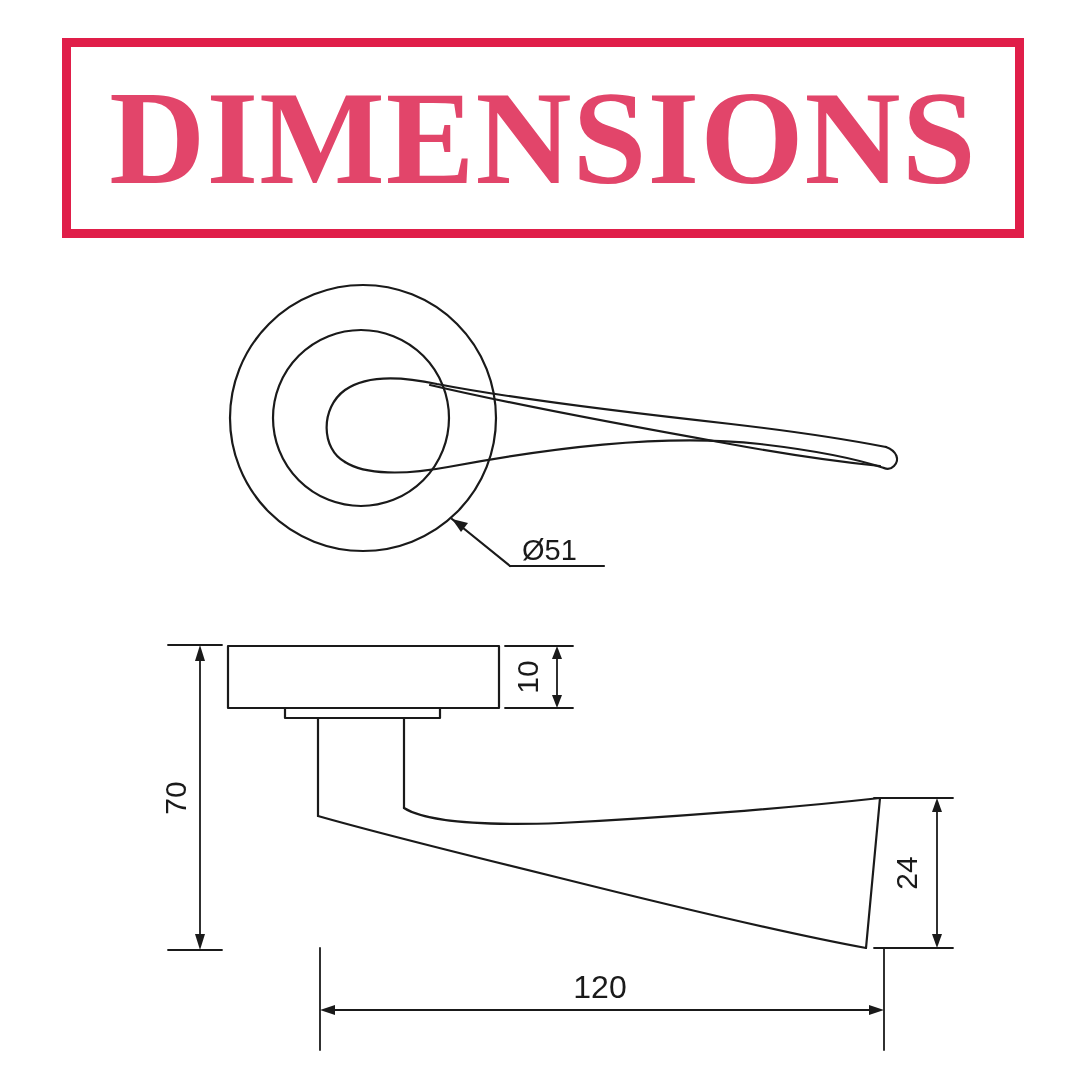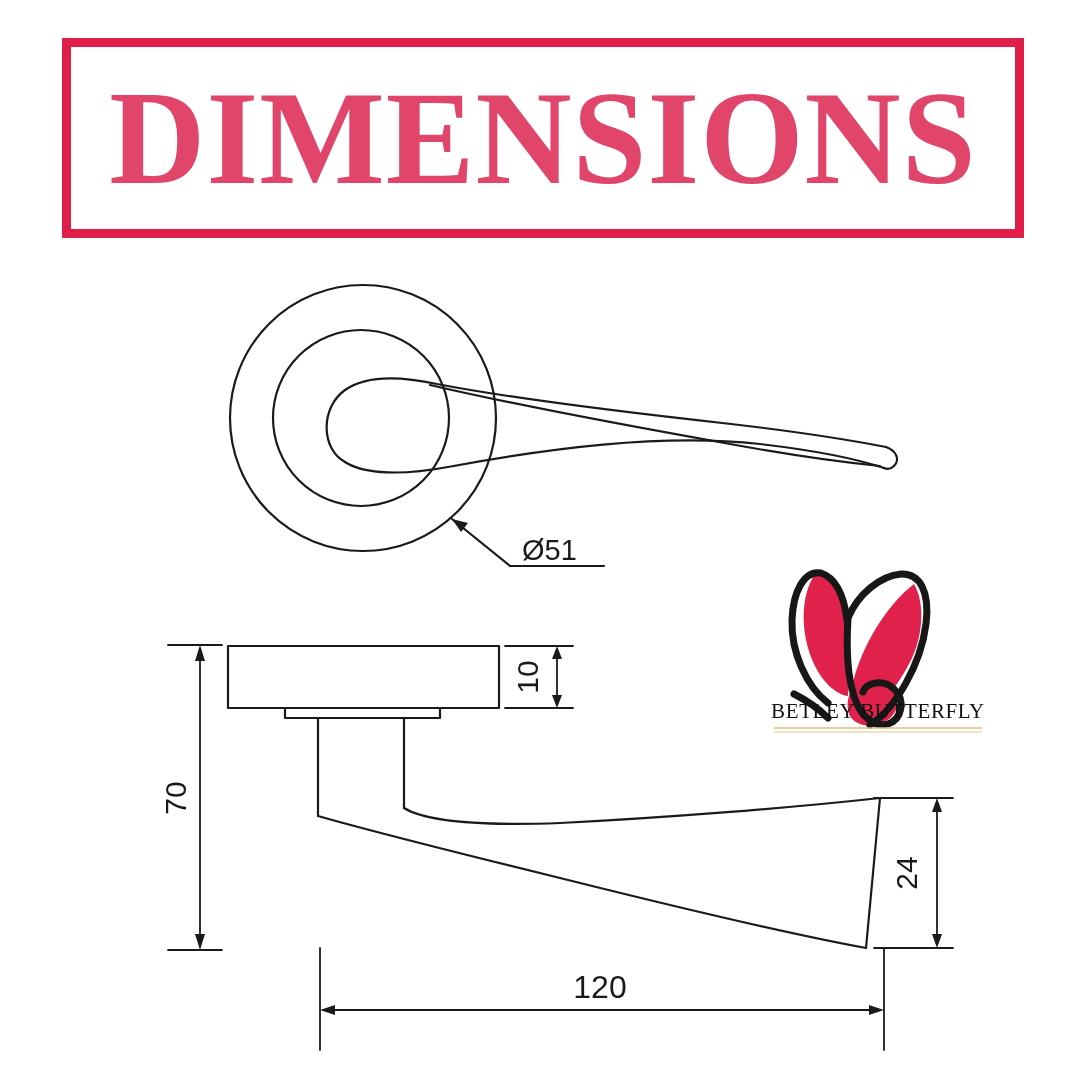--- a/index.html
+++ b/index.html
@@ -168,64 +168,14 @@
           <path d="M 326 762 L 878 762" stroke-width="1.8"></path>
           <polygon points="320,762 335,757 335,767" fill="#1a1a1a" stroke="none"></polygon>
           <polygon points="884,762 869,757 869,767" fill="#1a1a1a" stroke="none"></polygon>
           <text x="600" y="750" font-family="Liberation Sans, sans-serif" font-size="32" fill="#1a1a1a" stroke="none" text-anchor="middle">120</text>
         </g>
 
       </g>
     </svg>
   </div>
 
-  <div id="logo">
-    <svg width="232" height="190" viewBox="0 0 232 190" xmlns="http://www.w3.org/2000/svg">
-
-      <g>
-
-        <path d="M 53 26
-                 C 38 48, 38 86, 52 116
-                 C 62 137, 76 147, 86 148
-                 C 88 120, 88 78, 82 54
-                 C 77 35, 66 25, 53 26 Z" fill="#E0214C" stroke="none"></path>
-
-        <path d="M 152 36
-                 C 126 56, 102 94, 92 130
-                 C 86 152, 88 166, 96 172
-                 C 112 166, 136 140, 150 110
-                 C 162 84, 162 52, 152 36 Z" fill="#E0214C" stroke="none"></path>
-
-        <path d="M 95 136
-                 C 104 132, 122 132, 131 140
-                 C 140 150, 136 166, 124 173
-                 C 110 181, 94 178, 88 168
-                 C 83 158, 86 142, 95 136 Z" fill="#E0214C" stroke="none"></path>
-
-        <path d="M 85 72
-                 C 82 48, 74 30, 59 25
-                 C 42 22, 31 44, 30 72
-                 C 29 104, 44 138, 66 155" fill="none" stroke="#171717" stroke-width="7" stroke-linecap="round"></path>
-
-        <path d="M 86 70
-                 C 96 46, 118 28, 139 26
-                 C 158 25, 168 44, 164 76
-                 C 159 116, 134 160, 108 177" fill="none" stroke="#171717" stroke-width="7" stroke-linecap="round"></path>
-
-        <path d="M 86 70
-                 C 84 104, 86 130, 92 148
-                 C 98 168, 112 180, 126 176
-                 C 140 171, 144 152, 132 141
-                 C 122 131, 104 134, 101 144" fill="none" stroke="#171717" stroke-width="7" stroke-linecap="round"></path>
-
-        <path d="M 32 146 C 44 152, 56 160, 66 170" fill="none" stroke="#171717" stroke-width="7" stroke-linecap="round"></path>
-      </g>
-
-      <text x="116" y="170" text-anchor="middle" font-family="Liberation Serif, DejaVu Serif, serif" font-size="21" letter-spacing="0.6" fill="#111111">BETLEY BUTTERFLY</text>
-
-      <g>
-        <path d="M 12 180 L 220 180" stroke="#D9BE7E" stroke-width="1.6" fill="none"></path>
-        <path d="M 12 184 L 220 184" stroke="#EBD9AE" stroke-width="1.4" fill="none"></path>
-      </g>
-    </svg>
-  </div>
 
 </div>
 
 </body></html>

